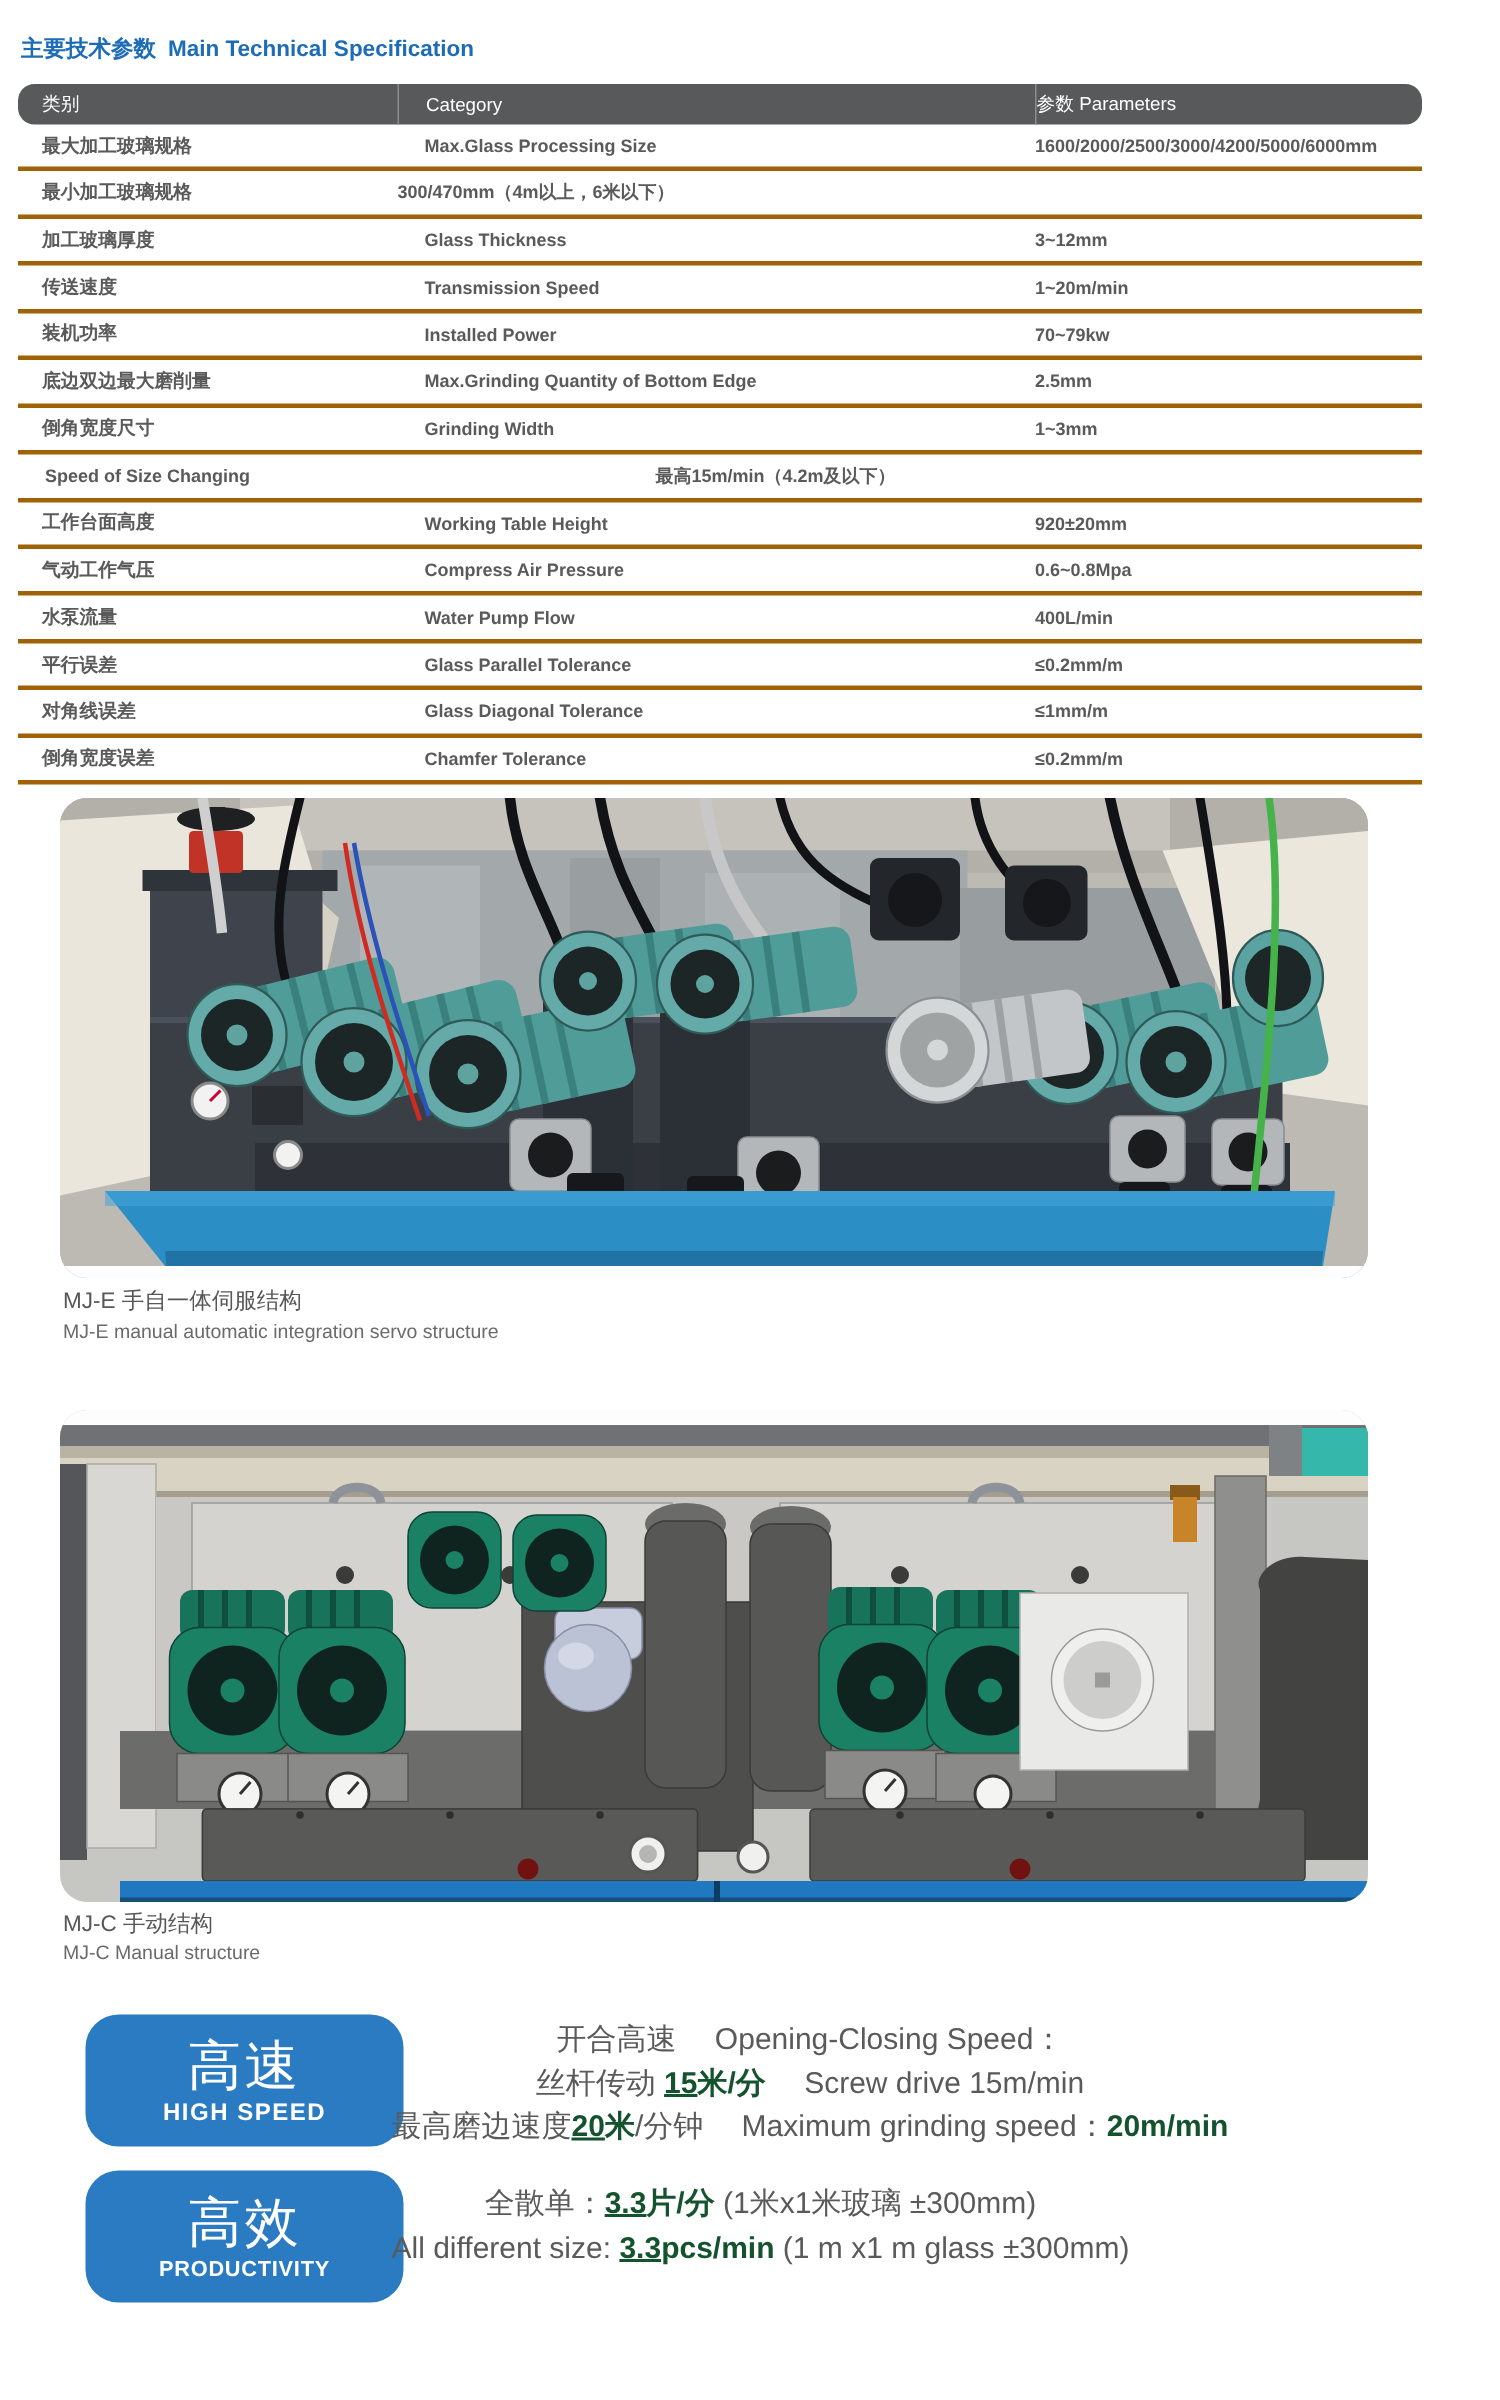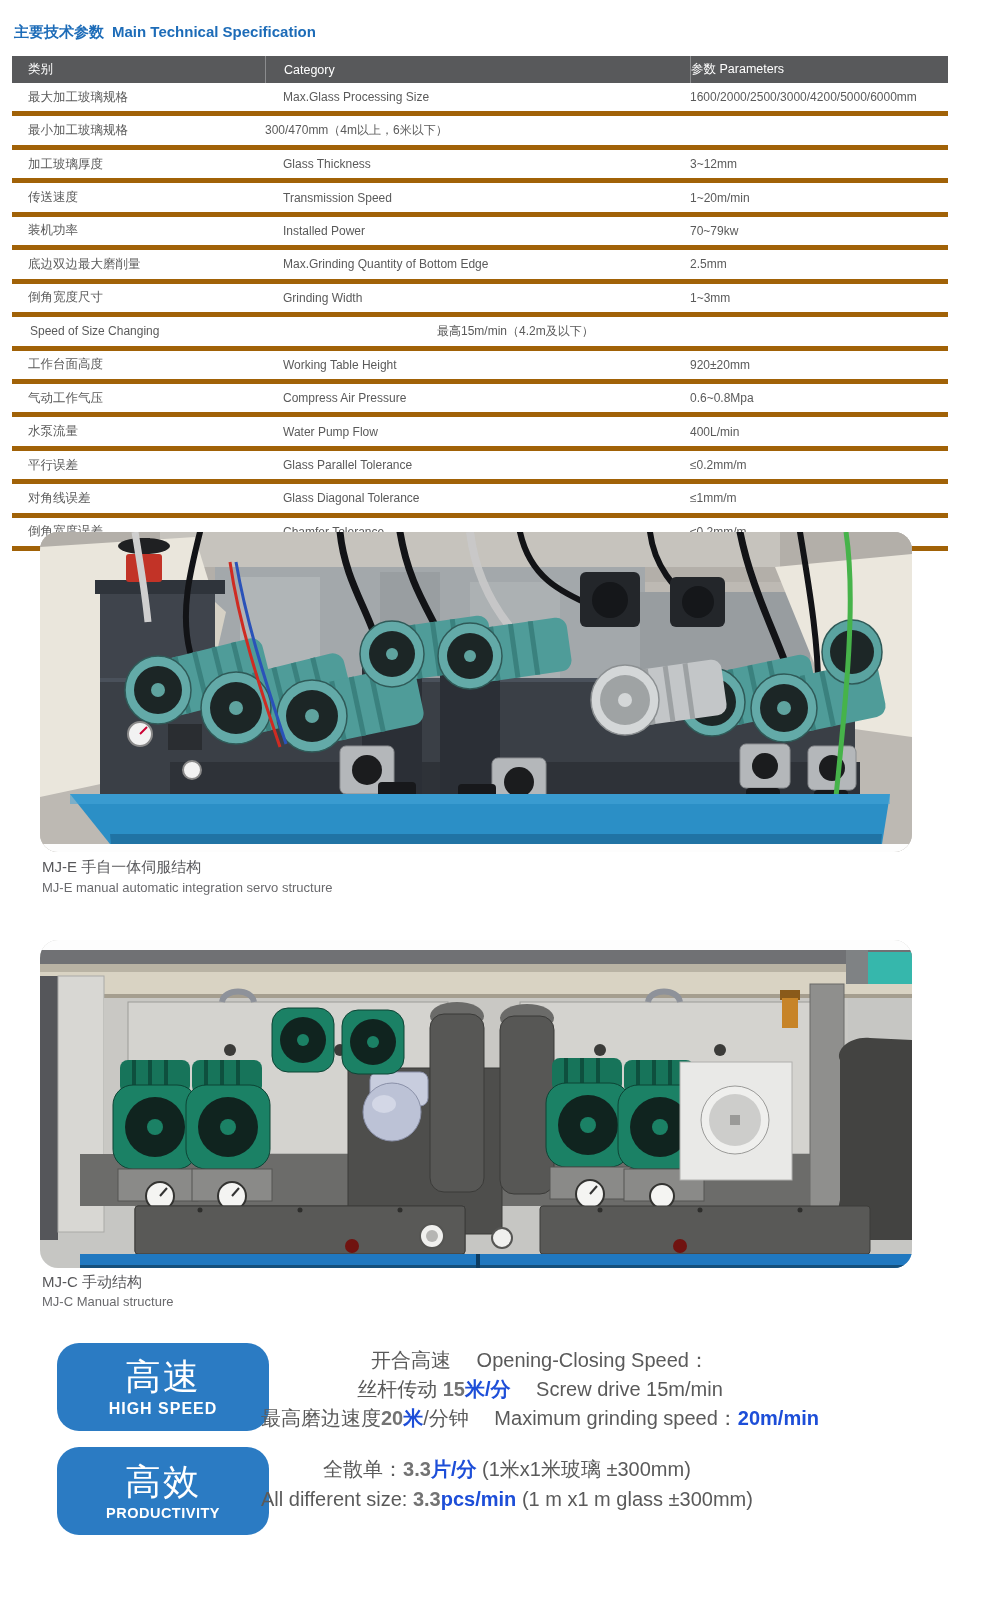--- a/index.html
+++ b/index.html
@@ -5,28 +5,28 @@
   html,body{margin:0;padding:0;background:#ffffff;}
   #page{position:relative;width:1000px;height:1600px;background:#fff;overflow:hidden;
         font-family:"Liberation Sans","DejaVu Sans",sans-serif;text-align:center;}
 
   
   .page-title{position:absolute;left:14px;top:23px;font-size:15px;font-weight:bold;color:#1d6cb8;}
   .page-title .en{margin-left:8px;}
 
   
   .spec-table{position:absolute;left:12px;top:56px;width:936px;font-size:12px;color:#5a5a5a;}
-  .thead{display:flex;height:27px;background:#58595b;color:#ffffff;font-size:12.5px;align-items:center;}
+  .thead{display:flex;height:27px;background:#58595b;color:#ffffff;font-size:12.5px;align-items:center;border-radius:11px;}
   .thead .tcell{border-left:1px solid #8b8c8e;}
   .thead .tcell:first-child{border-left:none;}
   .tcell{box-sizing:border-box;height:100%;display:flex;align-items:center;}
   .cell-zh{width:253px;padding-left:16px;font-size:12.5px;}
   .cell-en{width:425px;padding-left:18px;}
   .cell-value{width:258px;}
-  .trow{display:flex;height:28.45px;border-bottom:5px solid #a16207;}
+  .trow{display:flex;height:28.45px;border-bottom:3px solid #a16207;font-weight:bold;}
 
   
   .figure{position:absolute;left:40px;width:872px;border-radius:18px;overflow:hidden;background:#c4c0ba;}
   #figure-mj-e{top:532px;height:320px;}
   #figure-mj-c{top:940px;height:328px;background:#fdfdfd;}
   .figure svg{display:block;}
   .cap-zh{position:absolute;left:42px;font-size:15px;color:#57575a;}
   .cap-en{position:absolute;left:42px;font-size:13px;color:#6a6a6d;}
   #cap1-zh{top:858px;} #cap1-en{top:880px;}
   #cap2-zh{top:1273px;} #cap2-en{top:1294px;}
@@ -38,22 +38,22 @@
   #badge-prod{top:1447px;}
   .badge .zh{font-size:36px;line-height:40px;letter-spacing:2px;}
   .badge .en{font-size:16px;font-weight:bold;letter-spacing:1px;margin-top:3px;}
   #badge-prod .en{font-size:14.5px;letter-spacing:0.5px;}
   .feature-text{position:absolute;left:261px;font-size:20px;color:#5a5a5a;}
   #feature-text-0{top:1346px;}
   #feature-text-1{top:1454px;}
   .feat-line{height:29px;line-height:29px;white-space:nowrap;}
   #feature-text-1 .feat-line{height:30px;line-height:30px;}
   .seg-plain{}
-  .seg-red{color:#737373;font-weight:bold;}
-  .seg-bold{font-weight:bold;color:#1d4ed8;}
+  .seg-red{color:#14532d;font-weight:bold;text-decoration:underline;}
+  .seg-bold{font-weight:bold;color:#14532d;}
 </style>
 </head>
 <body>
 
 <div id="page">
 
   <div class="page-title">
     <span>主要技术参数</span><span class="en">Main Technical Specification</span>
   </div>
 

